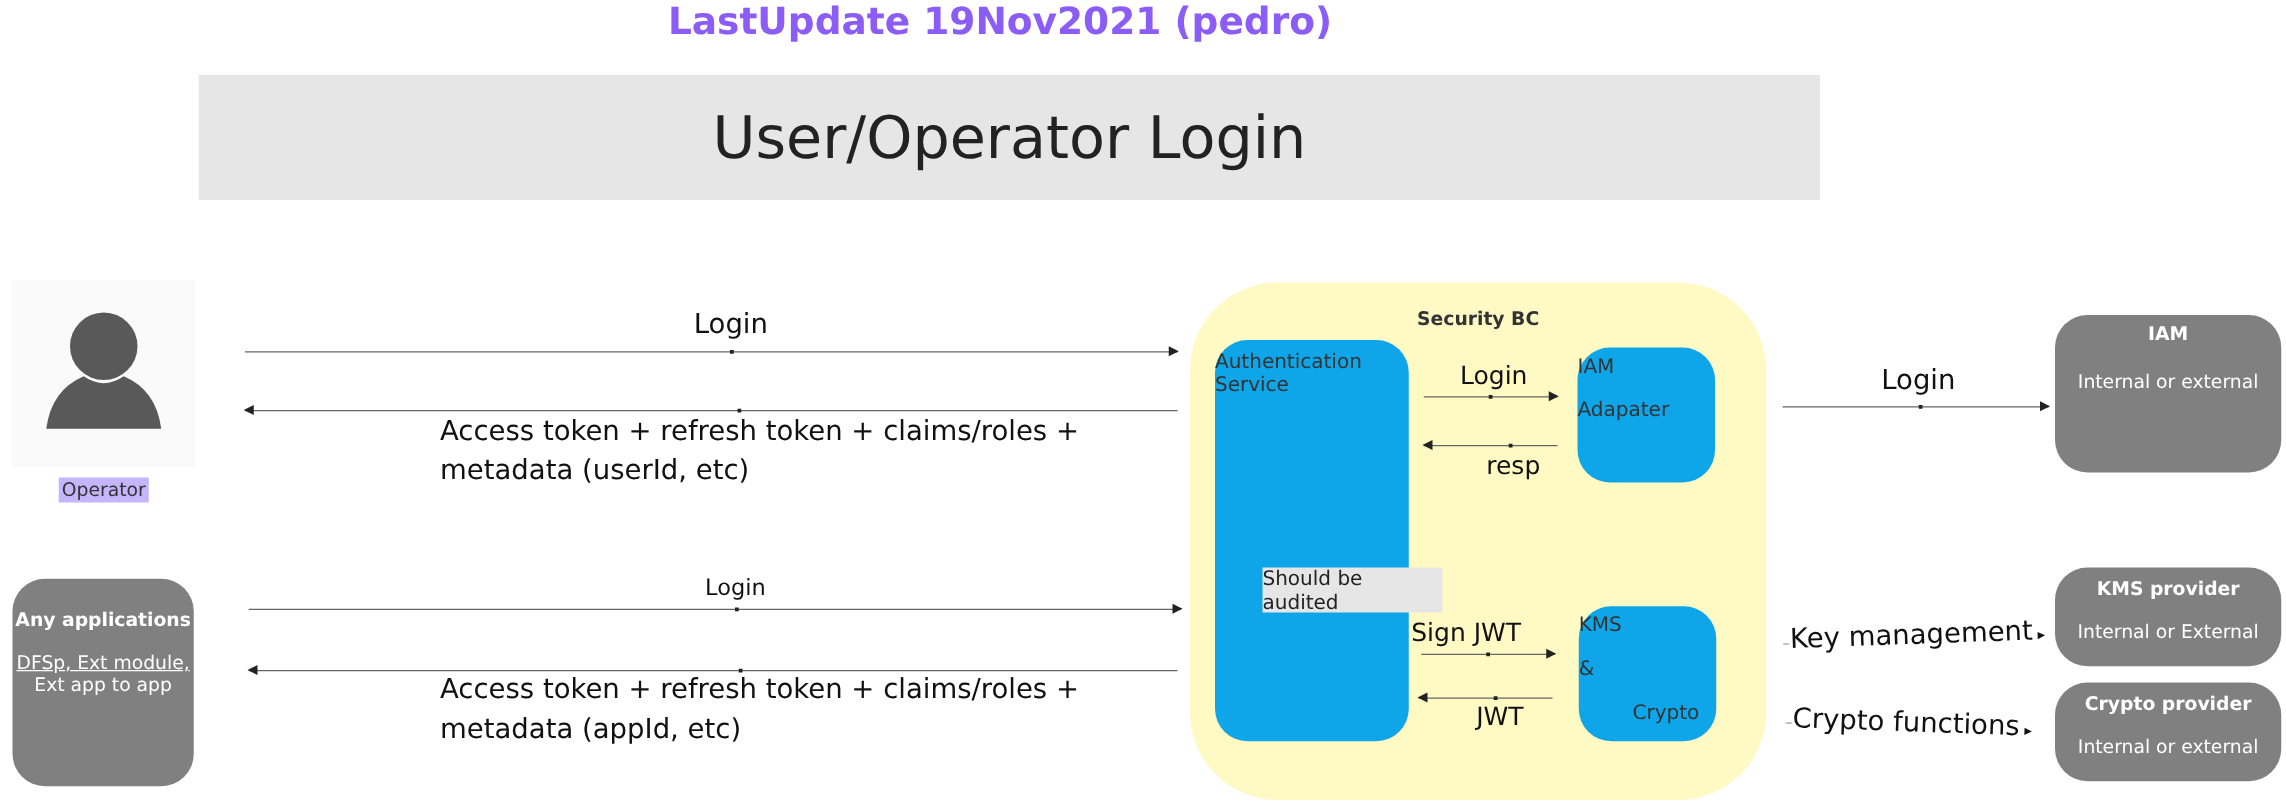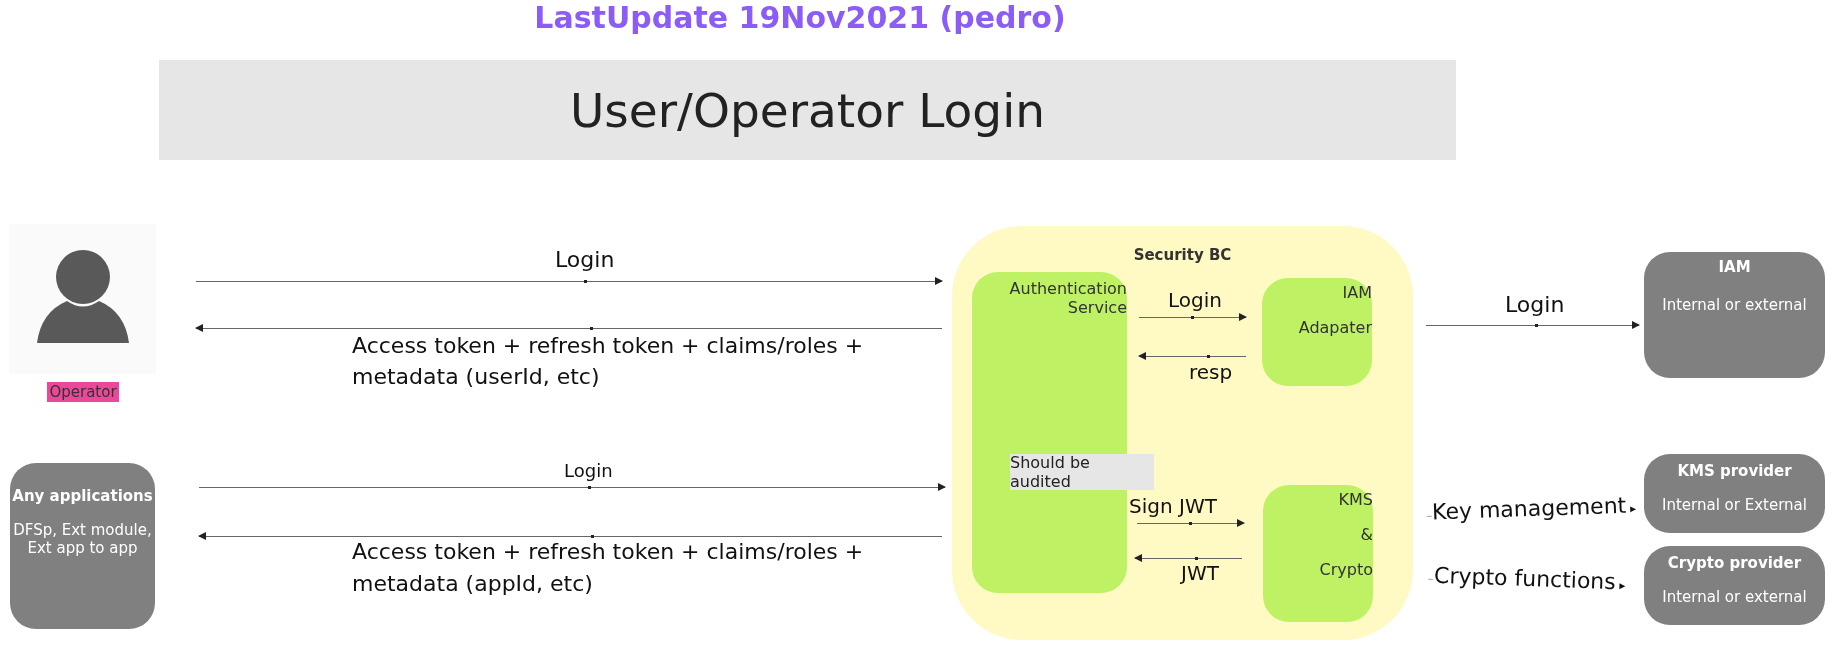--- a/index.html
+++ b/index.html
@@ -5,35 +5,35 @@
   html, body { margin:0; padding:0; background:#ffffff; }
   body { width:1829px; height:649px; position:relative; overflow:hidden;
          font-family:"DejaVu Sans", "Liberation Sans", sans-serif; color:#1a1a1a; }
   .abs { position:absolute; }
   .update { left:0; width:1600px; top:0; text-align:center; color:#8b5cf6;
             font-weight:bold; font-size:30px; }
   .banner { left:159px; top:60px; width:1297px; height:100px; background:#e6e6e6;
             display:flex; align-items:center; justify-content:center; }
   .banner span { font-size:47px; color:#222; }
   .person-box { left:9px; top:224px; width:147px; height:150px; background:#fafafa; }
-  .actor-label { background:#ec4899; font-size:15px; color:#333; padding:1px 2px; }
+  .actor-label { background:#c4b5fd; font-size:15px; color:#333; padding:1px 2px; }
   .grey-box { background:#808080; border-radius:26px; color:#fff; text-align:center;
               font-size:15px; box-sizing:border-box; }
   .grey-box .t { font-weight:bold; }
   .line { height:0; border-top:1.5px solid #666; }
   .arr-r::after { content:""; position:absolute; right:-1px; top:-5px;
                   border-left:8px solid #222; border-top:4px solid transparent; border-bottom:4px solid transparent; }
   .arr-l::before { content:""; position:absolute; left:-1px; top:-5px;
                    border-right:8px solid #222; border-top:4px solid transparent; border-bottom:4px solid transparent; }
   .dot { position:absolute; width:3px; height:3px; background:#222; top:-2px; }
   .lbl { font-size:22px; color:#111; white-space:nowrap; }
   .lbl-md { font-size:20px; }
   .lbl-sm { font-size:18px; }
   .sec-bc { left:952px; top:226px; width:461px; height:414px; background:#fff9c4; border-radius:70px; }
-  .yellow { background:#bef264; border-radius:26px; color:#333; text-align:right; font-size:16px; box-sizing:border-box; }
+  .yellow { background:#0ea5e9; border-radius:26px; color:#333; text-align:left; font-size:16px; box-sizing:border-box; }
   .audit { background:#e6e6e6; font-size:16px; color:#222; display:flex; align-items:center; justify-content:center; }
 </style>
 </head>
 <body>
 
 <div class="abs update">LastUpdate 19Nov2021 (pedro)</div>
 <div class="abs banner">
   <span>User/Operator Login</span>
 </div>
 
@@ -42,21 +42,21 @@
     <circle cx="74" cy="53" r="27" fill="#595959"></circle>
     <path d="M28 119 Q32 88 58 77 Q74 88 90 77 Q116 88 120 119 Z" fill="#595959"></path>
   </svg>
 </div>
 <div class="abs" style="left:0;width:166px;top:382px;text-align:center;">
   <span class="actor-label">Operator</span>
 </div>
 
 <div class="abs grey-box" style="left:10px;top:463px;width:145px;height:166px;padding-top:24px;">
   <div class="t">Any applications</div>
-  <div style="margin-top:16px;">DFSp, Ext module,</div>
+  <div style="margin-top:16px;text-decoration:underline;">DFSp, Ext module,</div>
   <div>Ext app to app</div>
 </div>
 
 <div class="abs lbl" style="left:555px;top:247px;">Login</div>
 <div class="abs line arr-r" style="left:196px;top:281px;width:746px;">
     <span class="dot" style="left:388px;"></span>
   </div>
 <div class="abs line arr-l" style="left:196px;top:328px;width:746px;">
     <span class="dot" style="left:394px;"></span>
   </div>
@@ -80,21 +80,21 @@
   <div>Authentication</div>
   <div>Service</div>
 </div>
 <div class="abs audit" style="left:978px;top:454px;width:144px;height:36px;margin-left:32px;">Should be audited</div>
 
 <div class="abs yellow" style="left:1262px;top:278px;width:110px;height:108px;padding-top:5px;">
   <div>IAM</div>
   <div style="margin-top:16px;">Adapater</div>
 </div>
 
-<div class="abs yellow" style="left:1263px;top:485px;width:110px;height:137px;padding-top:5px;">
+<div class="abs yellow" style="left:1263px;top:485px;width:110px;height:108px;padding-top:5px;">
   <div>KMS</div>
   <div style="margin-top:16px;">&amp;</div>
   <div style="margin-top:16px;padding-left:43px;">Crypto</div>
 </div>
 
 <div class="abs lbl lbl-md" style="left:1168px;top:288px;">Login</div>
 <div class="abs line arr-r" style="left:1139px;top:317px;width:107px;">
     <span class="dot" style="left:52px;"></span>
   </div>
 <div class="abs line arr-l" style="left:1139px;top:356px;width:107px;">

